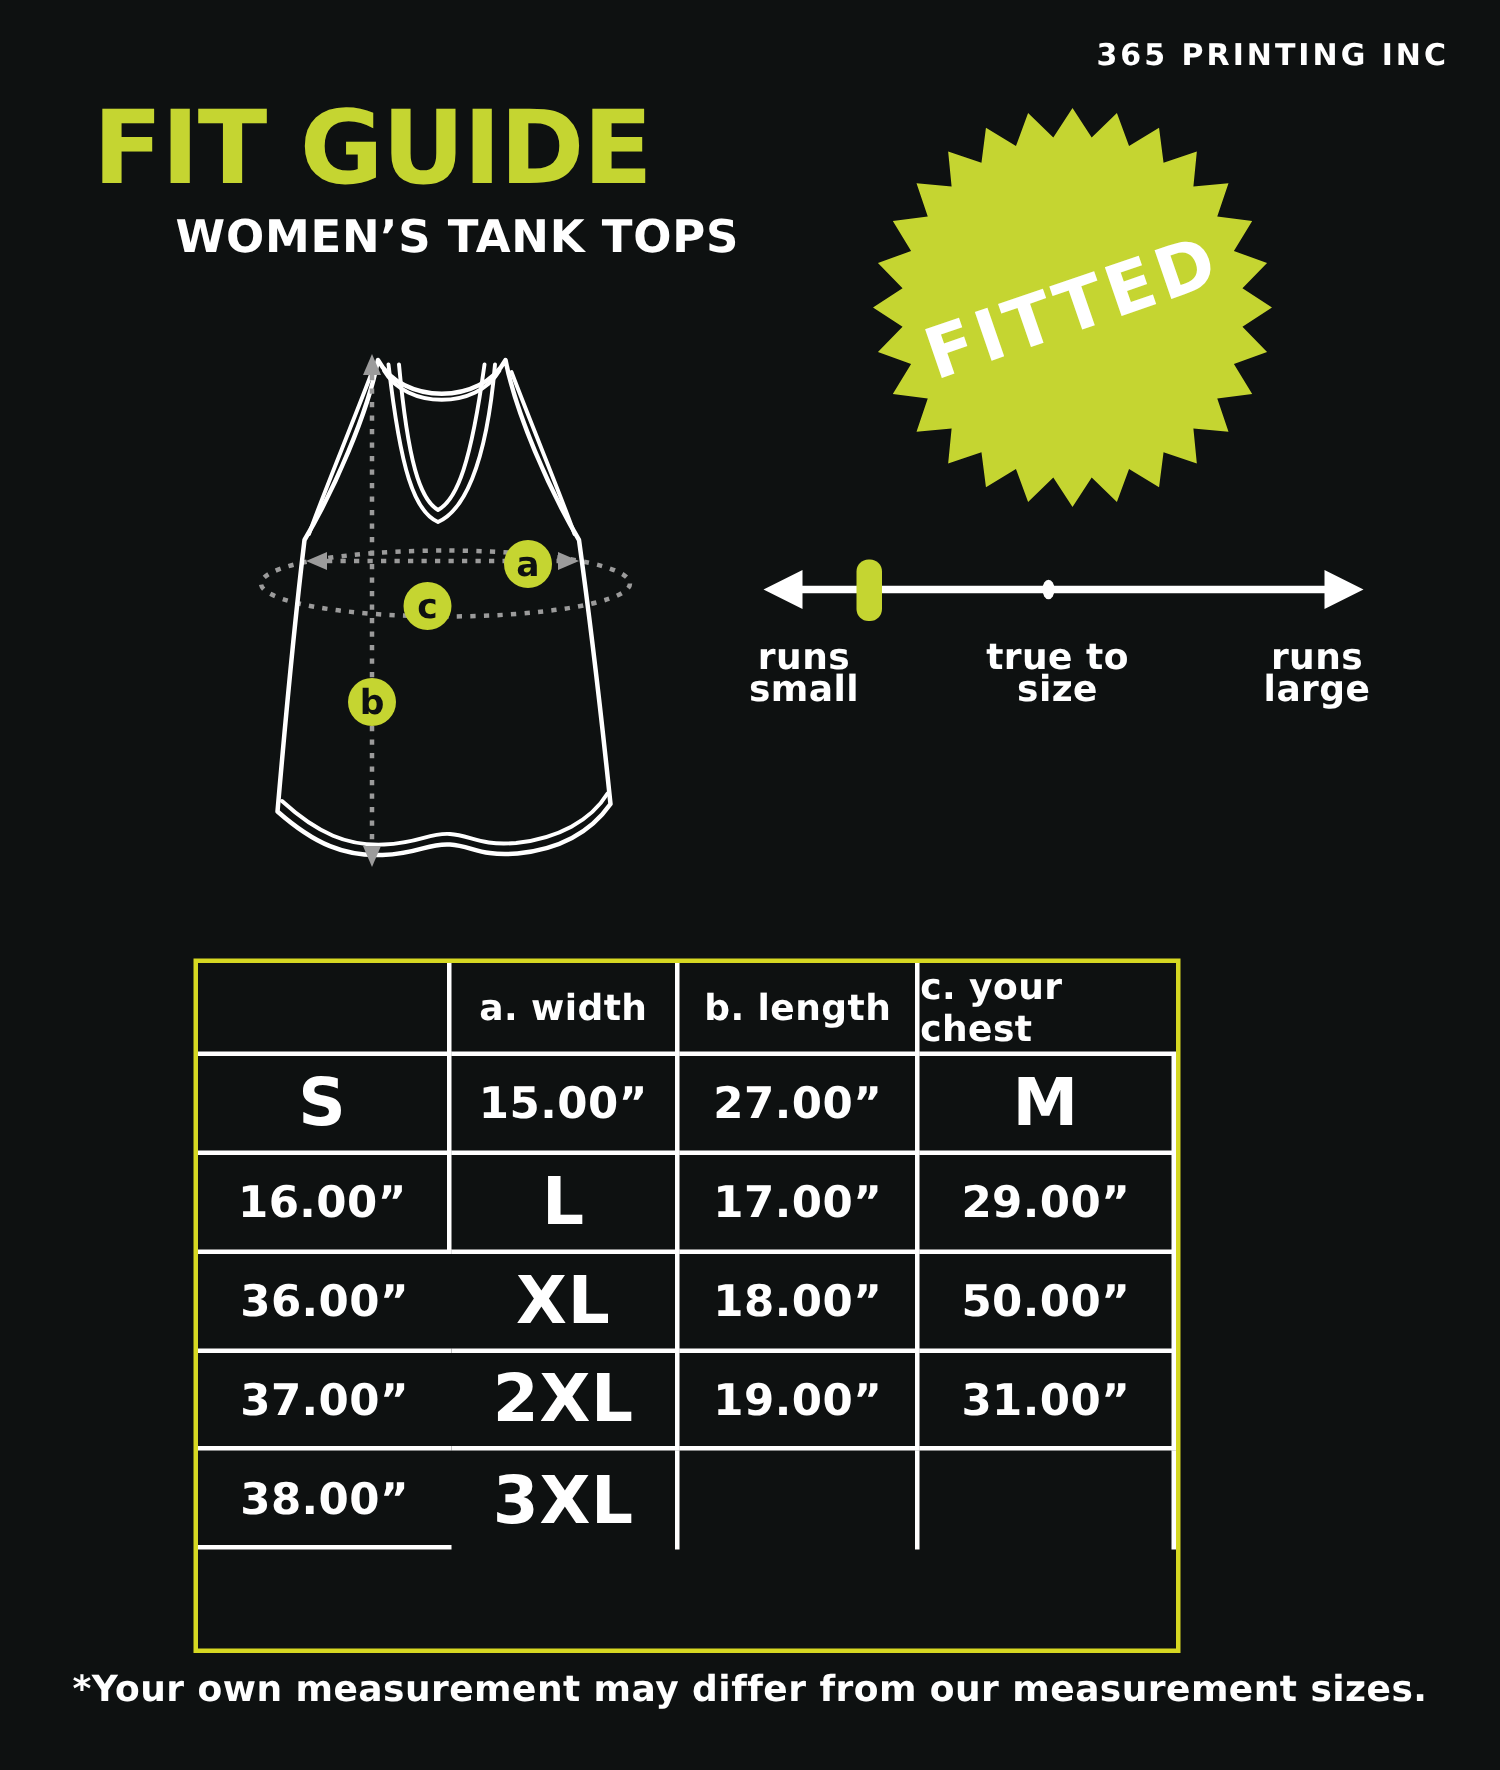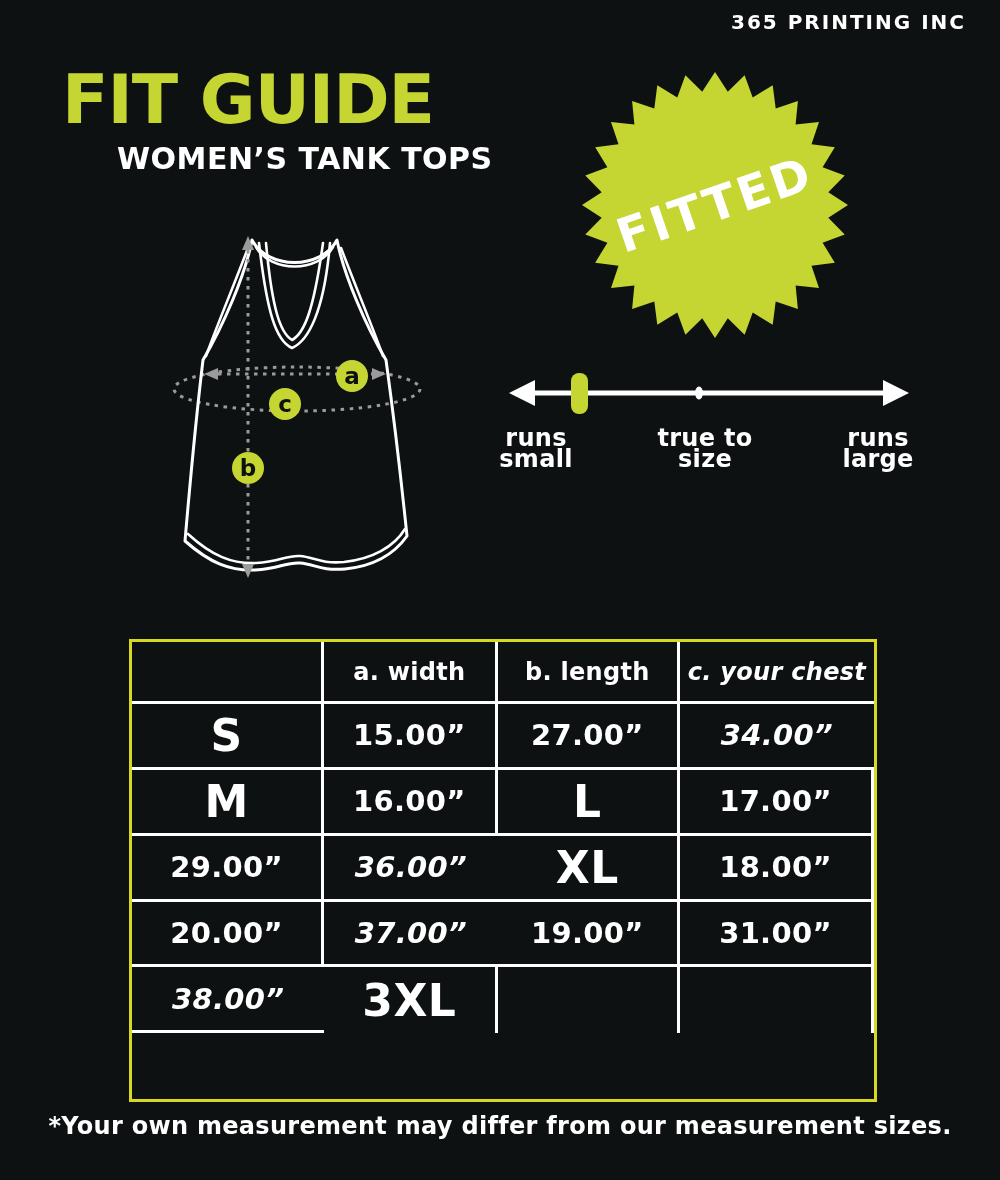--- a/index.html
+++ b/index.html
@@ -8,21 +8,21 @@
     background:#0e1111;
     font-family:"DejaVu Sans","Liberation Sans",sans-serif;
     font-weight:bold;
     color:#ffffff;
     position:relative;
     overflow:hidden;
   }
   .abs{position:absolute;}
 
   .brand{
-    top:10px;right:34px;
+    top:24px;right:34px;
     font-size:20px;letter-spacing:2px;
     color:#ffffff;
   }
   .title{
     top:60px;left:62px;
     font-size:68px;letter-spacing:-1px;
     color:#c5d531;
   }
   .subtitle{
     top:141px;left:117px;
@@ -48,34 +48,34 @@
   .scale-label{
     top:428px;
     transform:translateX(-50%);
     text-align:center;
     font-size:24px;line-height:21px;letter-spacing:0.3px;
     color:#ffffff;white-space:nowrap;
   }
 
   .size-table{
     top:639px;left:129px;
-    width:748px;height:463px;
+    width:658px;height:463px;
     border:3px solid #d6d822;
     box-sizing:border-box;
     display:grid;
     grid-template-columns:196fr 177fr 186fr 198fr;
     grid-template-rows:62px repeat(6,1fr);
   }
   .cell{
     border-right:3px solid #ffffff;
     border-bottom:3px solid #ffffff;
     display:flex;align-items:center;justify-content:center;
     color:#ffffff;
   }
-  .cell.col-last{border-right:none;font-style:italic;}
+  .cell.col-last{border-right:none;}
   .cell.row-last{border-bottom:none;}
   .cell.head{font-size:24px;letter-spacing:0.3px;}
   .cell.size{font-size:44px;letter-spacing:0.5px;}
   .cell.val{font-size:29px;letter-spacing:0.3px;}
 
   .footnote{
     top:1112px;left:0;width:1000px;
     text-align:center;
     font-size:24px;letter-spacing:0.3px;
     color:#ffffff;
@@ -164,35 +164,35 @@
 
 <div class="abs size-table">
   <div class="cell head"></div>
   <div class="cell head">a. width</div>
   <div class="cell head">b. length</div>
   <div class="cell head col-last">c. your chest</div>
 
   <div class="cell size">S</div>
   <div class="cell val">15.00”</div>
   <div class="cell val">27.00”</div>
-  <div class="cell val col-last">34.00”</div>
 
   <div class="cell size">M</div>
   <div class="cell val">16.00”</div>
 
   <div class="cell size">L</div>
   <div class="cell val">17.00”</div>
   <div class="cell val">29.00”</div>
   <div class="cell val col-last">36.00”</div>
 
   <div class="cell size">XL</div>
   <div class="cell val">18.00”</div>
-  <div class="cell val">20.00”</div>
+  <div class="cell val">50.00”</div>
   <div class="cell val col-last">37.00”</div>
 
+  <div class="cell size">2XL</div>
   <div class="cell val">19.00”</div>
   <div class="cell val">31.00”</div>
   <div class="cell val col-last">38.00”</div>
 
   <div class="cell size row-last">3XL</div>
   <div class="cell val row-last"></div>
   <div class="cell val row-last"></div>
   <div class="cell val row-last col-last"></div>
 </div>
 

